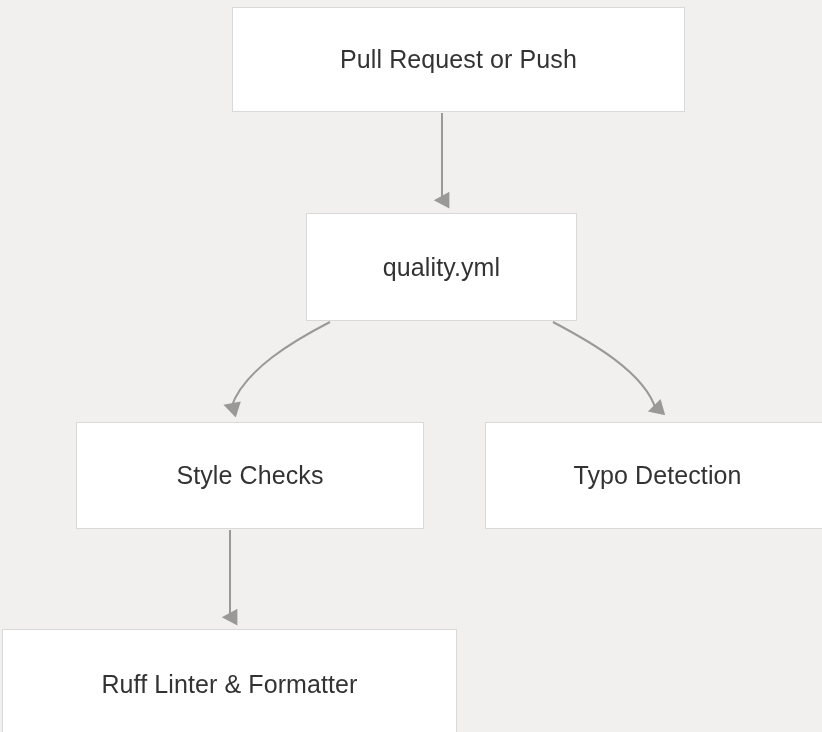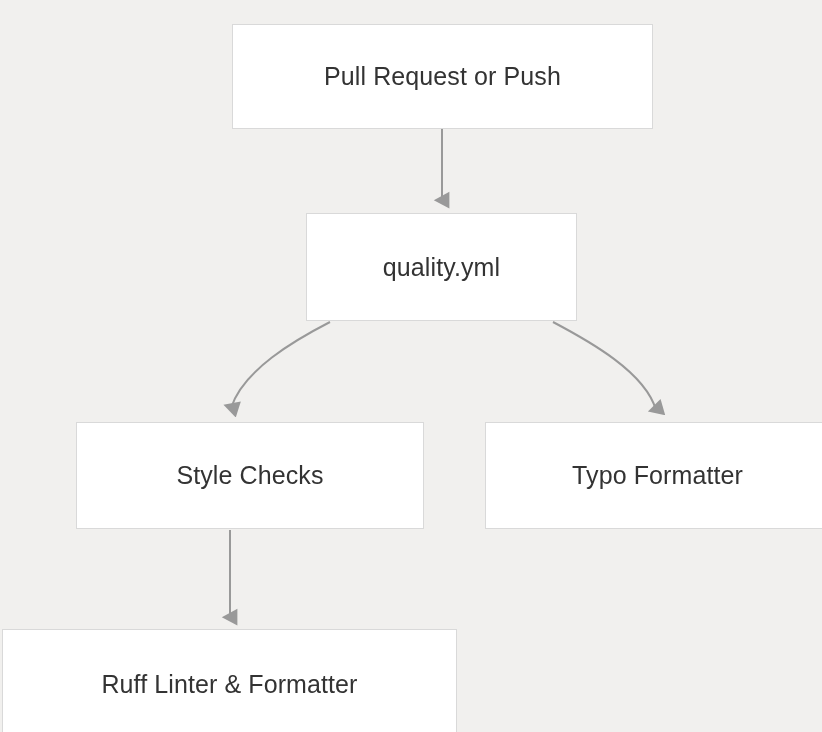--- a/index.html
+++ b/index.html
@@ -41,21 +41,21 @@
     font-weight: 400;
     letter-spacing: 0.1px;
     white-space: nowrap;
   }
   .node-label {
     display: block;
     line-height: 1;
   }
 
   
-  #node-trigger   { left: 232px; top: 24px;   width: 421px; height: 105px; }
+  #node-trigger   { left: 232px; top: 7px;   width: 453px; height: 105px; }
   #node-workflow  { left: 306px; top: 213px; width: 271px; height: 108px; text-align: right; }
   #node-style     { left: 76px;  top: 422px; width: 348px; height: 107px; }
   #node-typo      { left: 485px; top: 422px; width: 345px; height: 107px; }
   #node-ruff      { left: 2px;   top: 629px; width: 455px; height: 110px; }
 </style>
 </head>
 <body>
 
 <div id="diagram-canvas">
 
@@ -81,20 +81,20 @@
 
   <div id="node-workflow" class="flow-node">
     <span class="node-label">quality.yml</span>
   </div>
 
   <div id="node-style" class="flow-node">
     <span class="node-label">Style Checks</span>
   </div>
 
   <div id="node-typo" class="flow-node">
-    <span class="node-label">Typo Formatter</span>
+    <span class="node-label">Typo Detection</span>
   </div>
 
   <div id="node-ruff" class="flow-node">
     <span class="node-label">Ruff Linter &amp; Formatter</span>
   </div>
 
 </div>
 
 </body></html>

